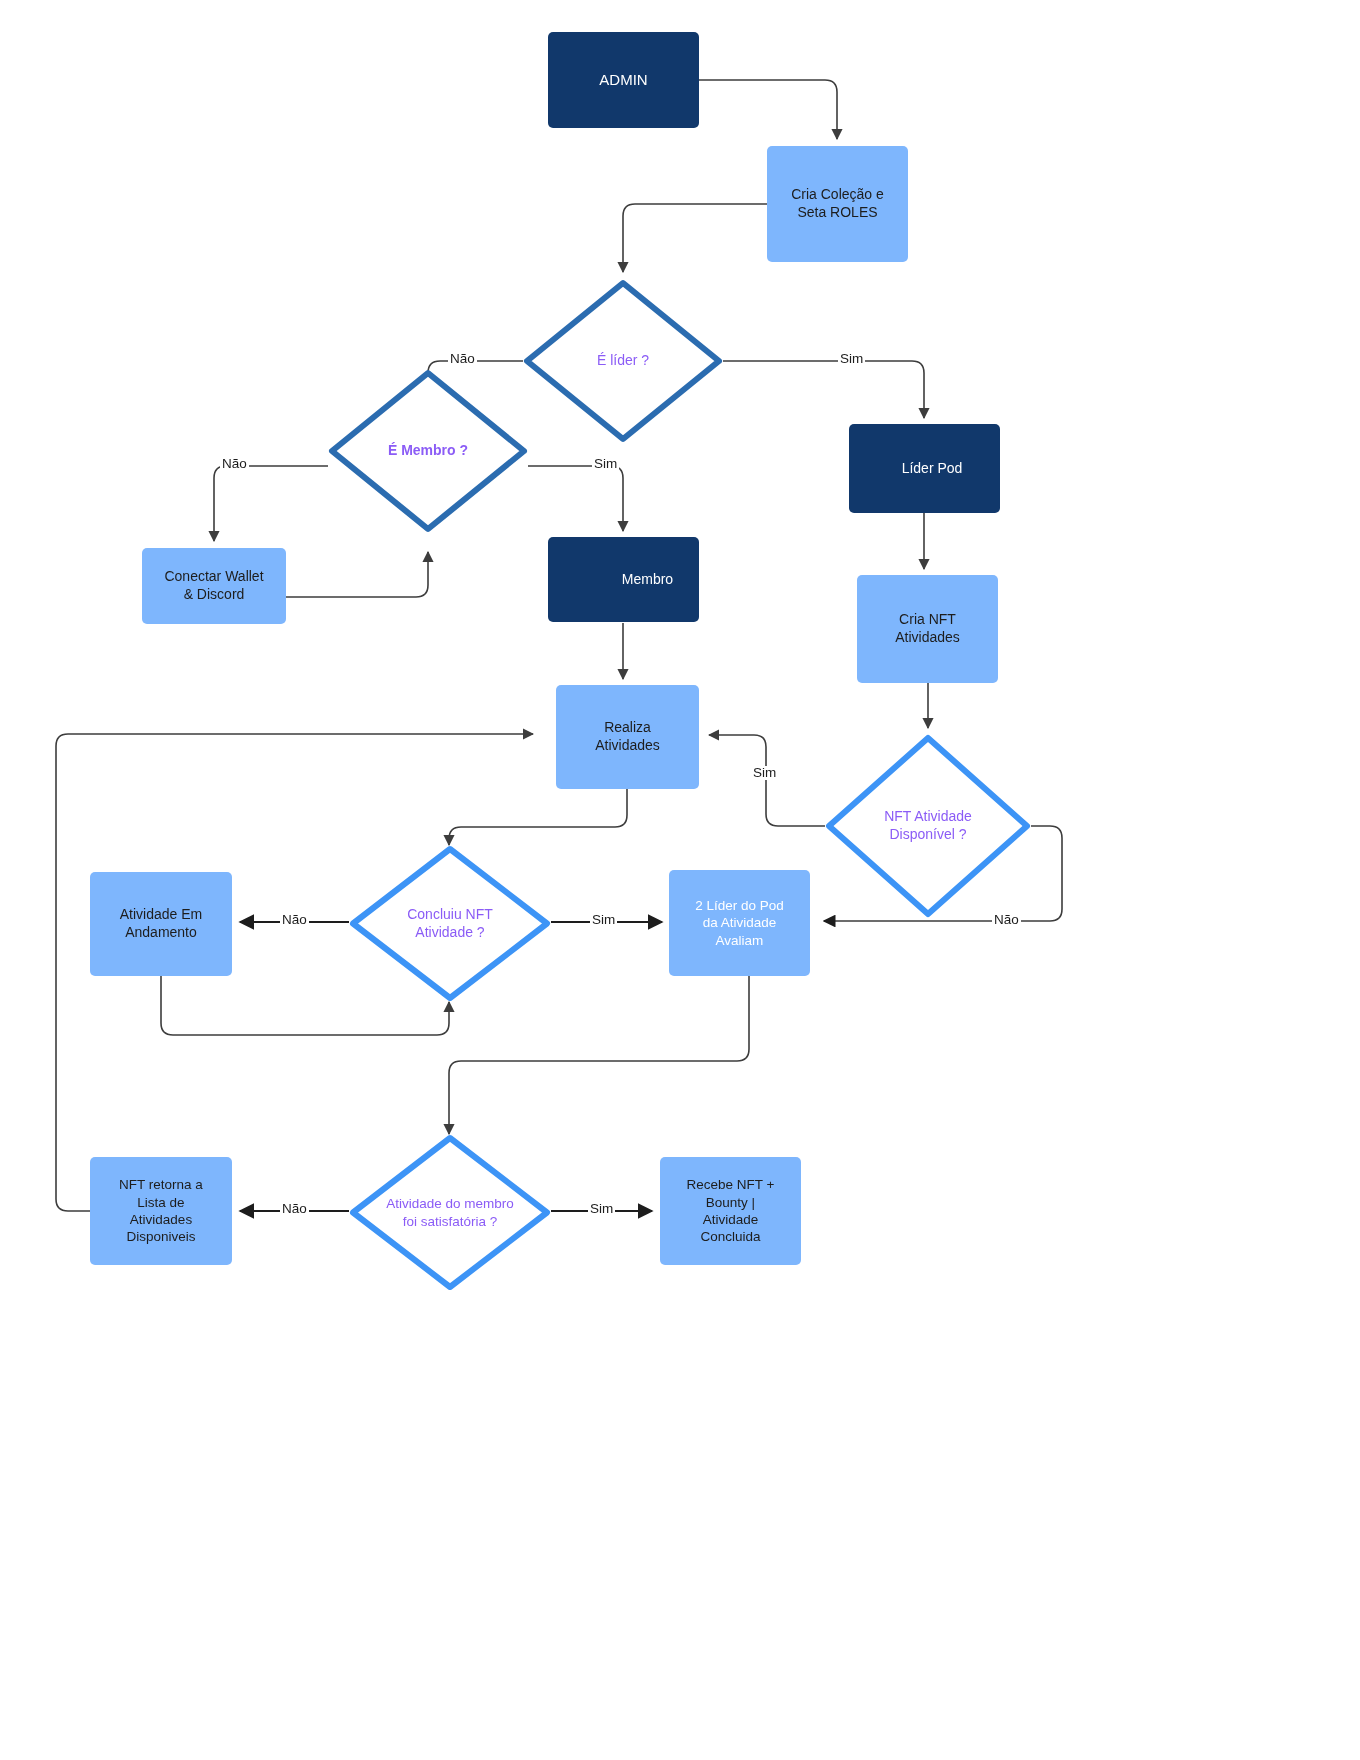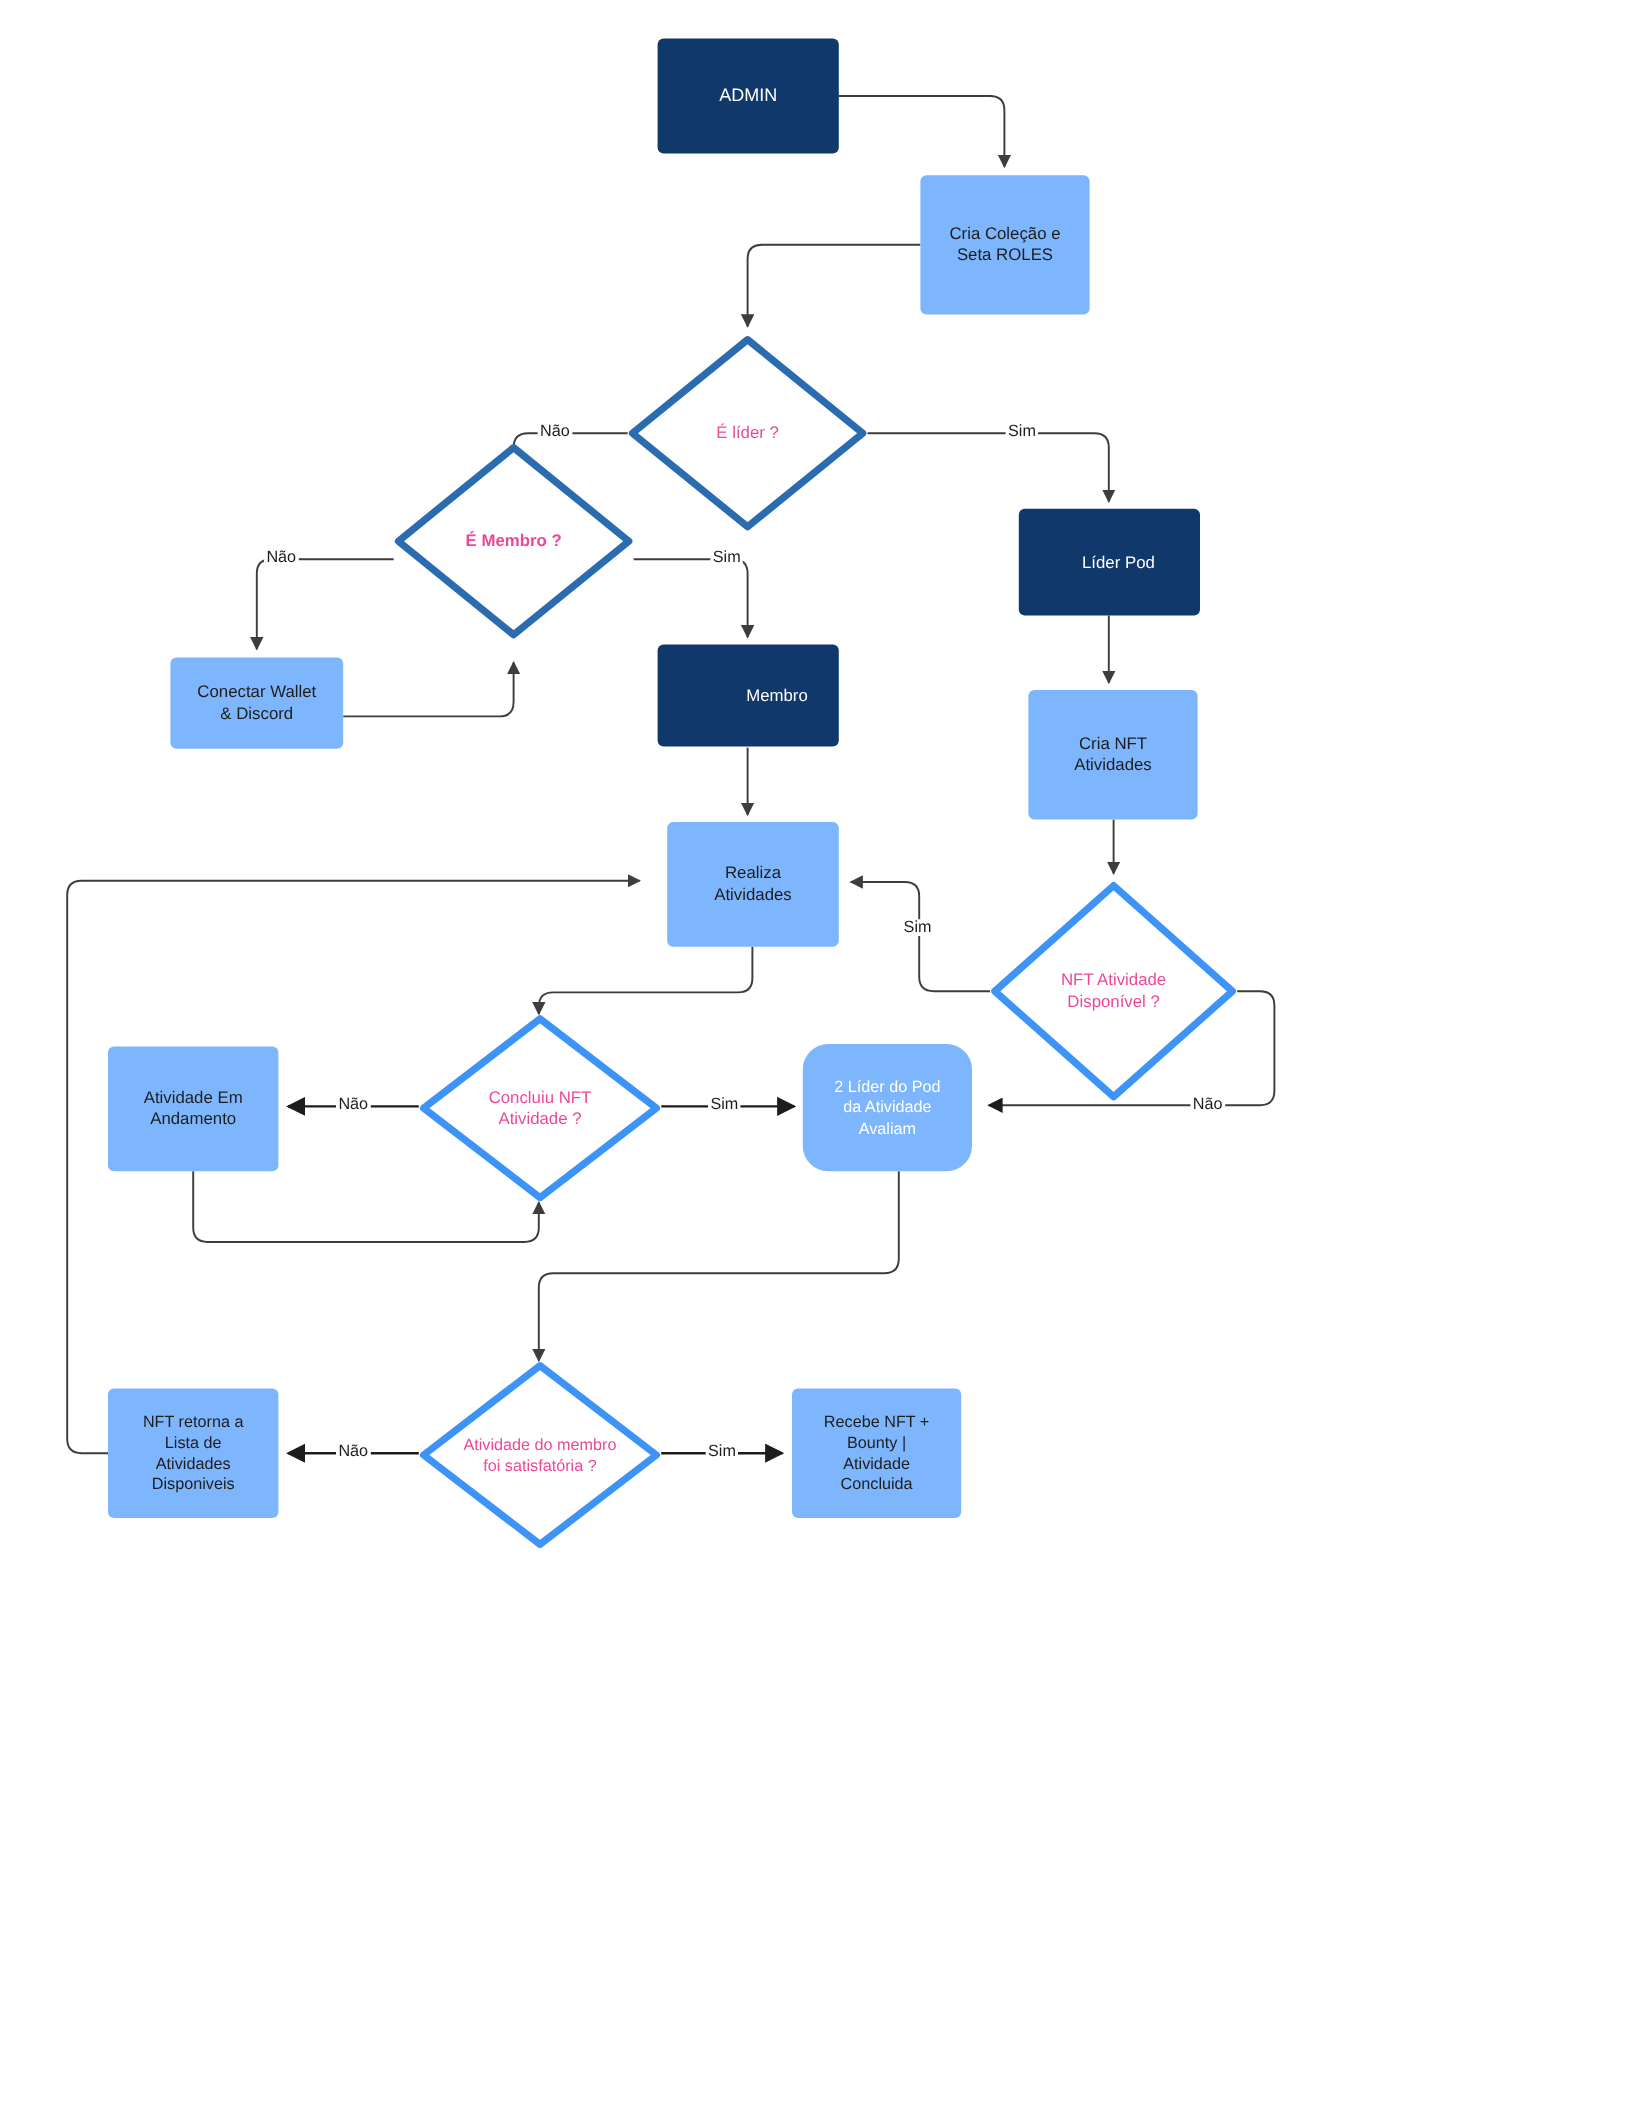--- a/index.html
+++ b/index.html
@@ -40,25 +40,24 @@
     background: #11386b;
     color: #ffffff;
   }
   .node.light {
     background: #7eb6fd;
     color: #1d1d1d;
   }
   .node.light-white {
     background: #7eb6fd;
     color: #ffffff;
-    border-radius: 21px;
   }
   .node.diamond {
     background: transparent;
-    color: #ec4899;
+    color: #8b5cf6;
   }
   .diamond-shape {
     position: absolute;
     top: 0; left: 0;
     width: 100%;
     height: 100%;
   }
   .diamond-label {
     position: relative;
     z-index: 2;

